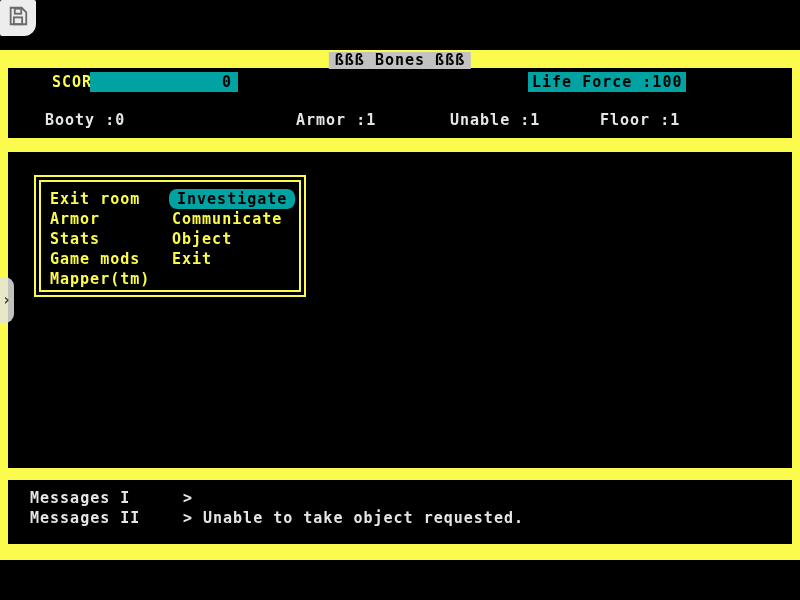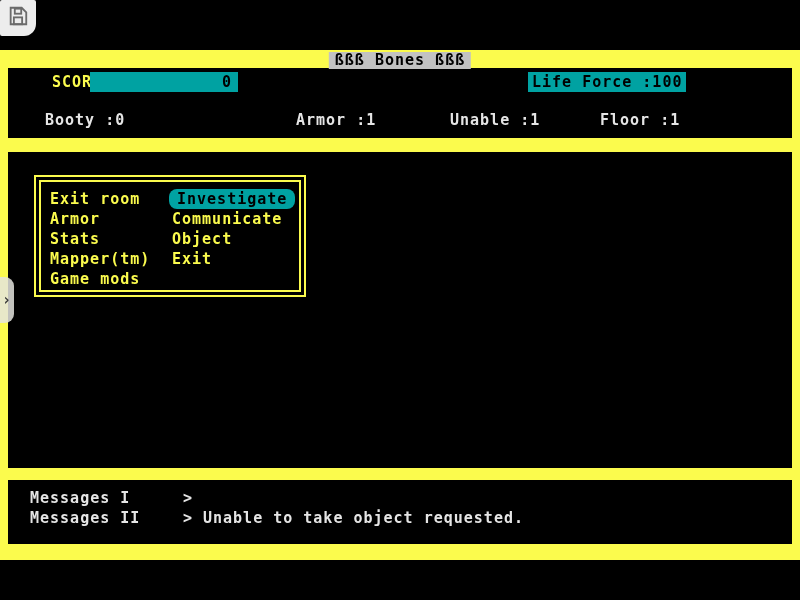--- a/index.html
+++ b/index.html
@@ -147,22 +147,22 @@
       <span class="abs stat-3 txt-teal">Floor :1</span>
     </div>
 
     <div class="panel panel-viewport">
       <div class="menu-box">
         <div class="menu-box-inner">
           <div class="menu-col menu-col-left">
             <div class="menu-item">Exit room</div>
             <div class="menu-item">Armor</div>
             <div class="menu-item">Stats</div>
+            <div class="menu-item">Game mods</div>
             <div class="menu-item">Mapper(tm)</div>
-            <div class="menu-item">Game mods</div>
           </div>
           <div class="menu-col menu-col-right">
             <div class="menu-item selected">Investigate</div>
             <div class="menu-item">Communicate</div>
             <div class="menu-item">Object</div>
             <div class="menu-item">Exit</div>
           </div>
         </div>
       </div>
     </div>

